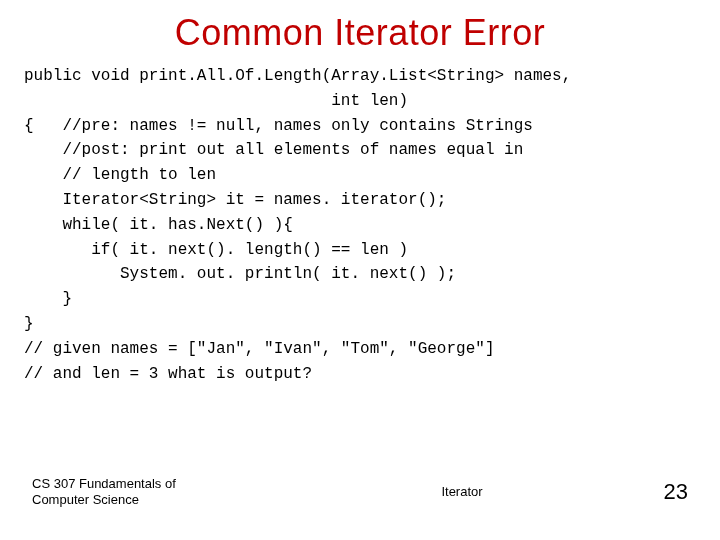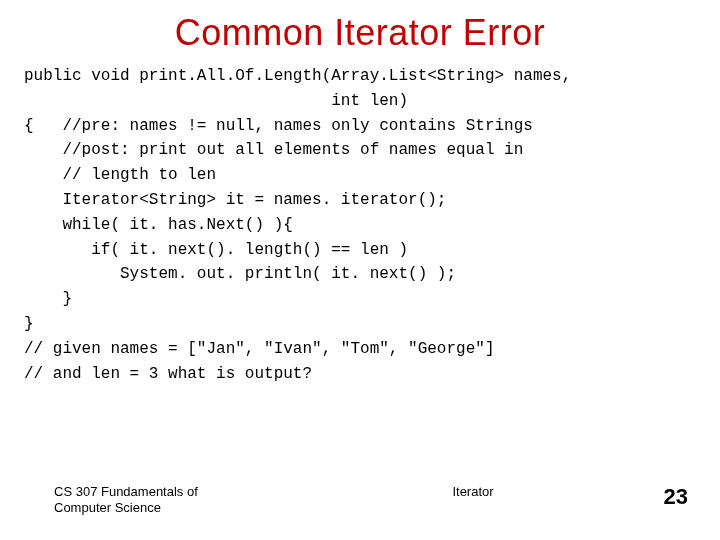--- a/index.html
+++ b/index.html
@@ -11,21 +11,21 @@
       width: 720px;
       height: 540px;
       background: #ffffff;
       font-family: Arial, Helvetica, sans-serif;
       position: relative;
       overflow: hidden;
     }
     .slide {
       width: 100%;
       height: 100%;
-      padding: 12px 24px 8px 24px;
+      padding: 12px 24px 16px 24px;
       display: flex;
       flex-direction: column;
     }
     .title {
       color: #c00000;
       font-size: 36px;
       font-weight: 400;
       text-align: center;
       margin-bottom: 10px;
       letter-spacing: 0.5px;
@@ -34,38 +34,37 @@
       font-family: "Courier New", Courier, monospace;
       font-size: 16px;
       line-height: 1.55;
       color: #000000;
       white-space: pre;
       flex: 1;
     }
     .footer {
       display: flex;
       justify-content: space-between;
-      align-items: flex-start;
+      align-items: center;
       padding: 0 8px 16px 8px;
       font-size: 13px;
       color: #000000;
-      margin-left: 22px;
     }
     .footer-left {
       max-width: 180px;
       line-height: 1.25;
     }
     .footer-center {
       flex: 1;
       text-align: center;
       padding-left: 60px;
     }
     .footer-right {
       font-size: 22px;
-      font-weight: bold;
+      font-weight: normal;
       min-width: 36px;
       text-align: right;
     }
   </style>
 </head>
 <body>
 
 <div class="slide">
   <h1 class="title">Common Iterator Error</h1>
   <div class="code-block">public void print.All.Of.Length(Array.List&lt;String&gt; names,

